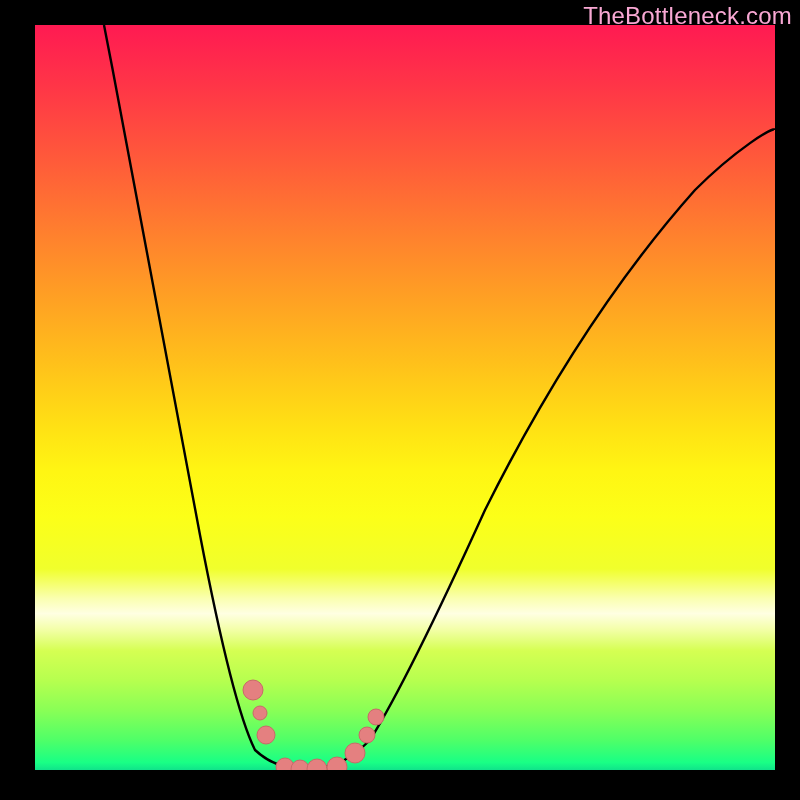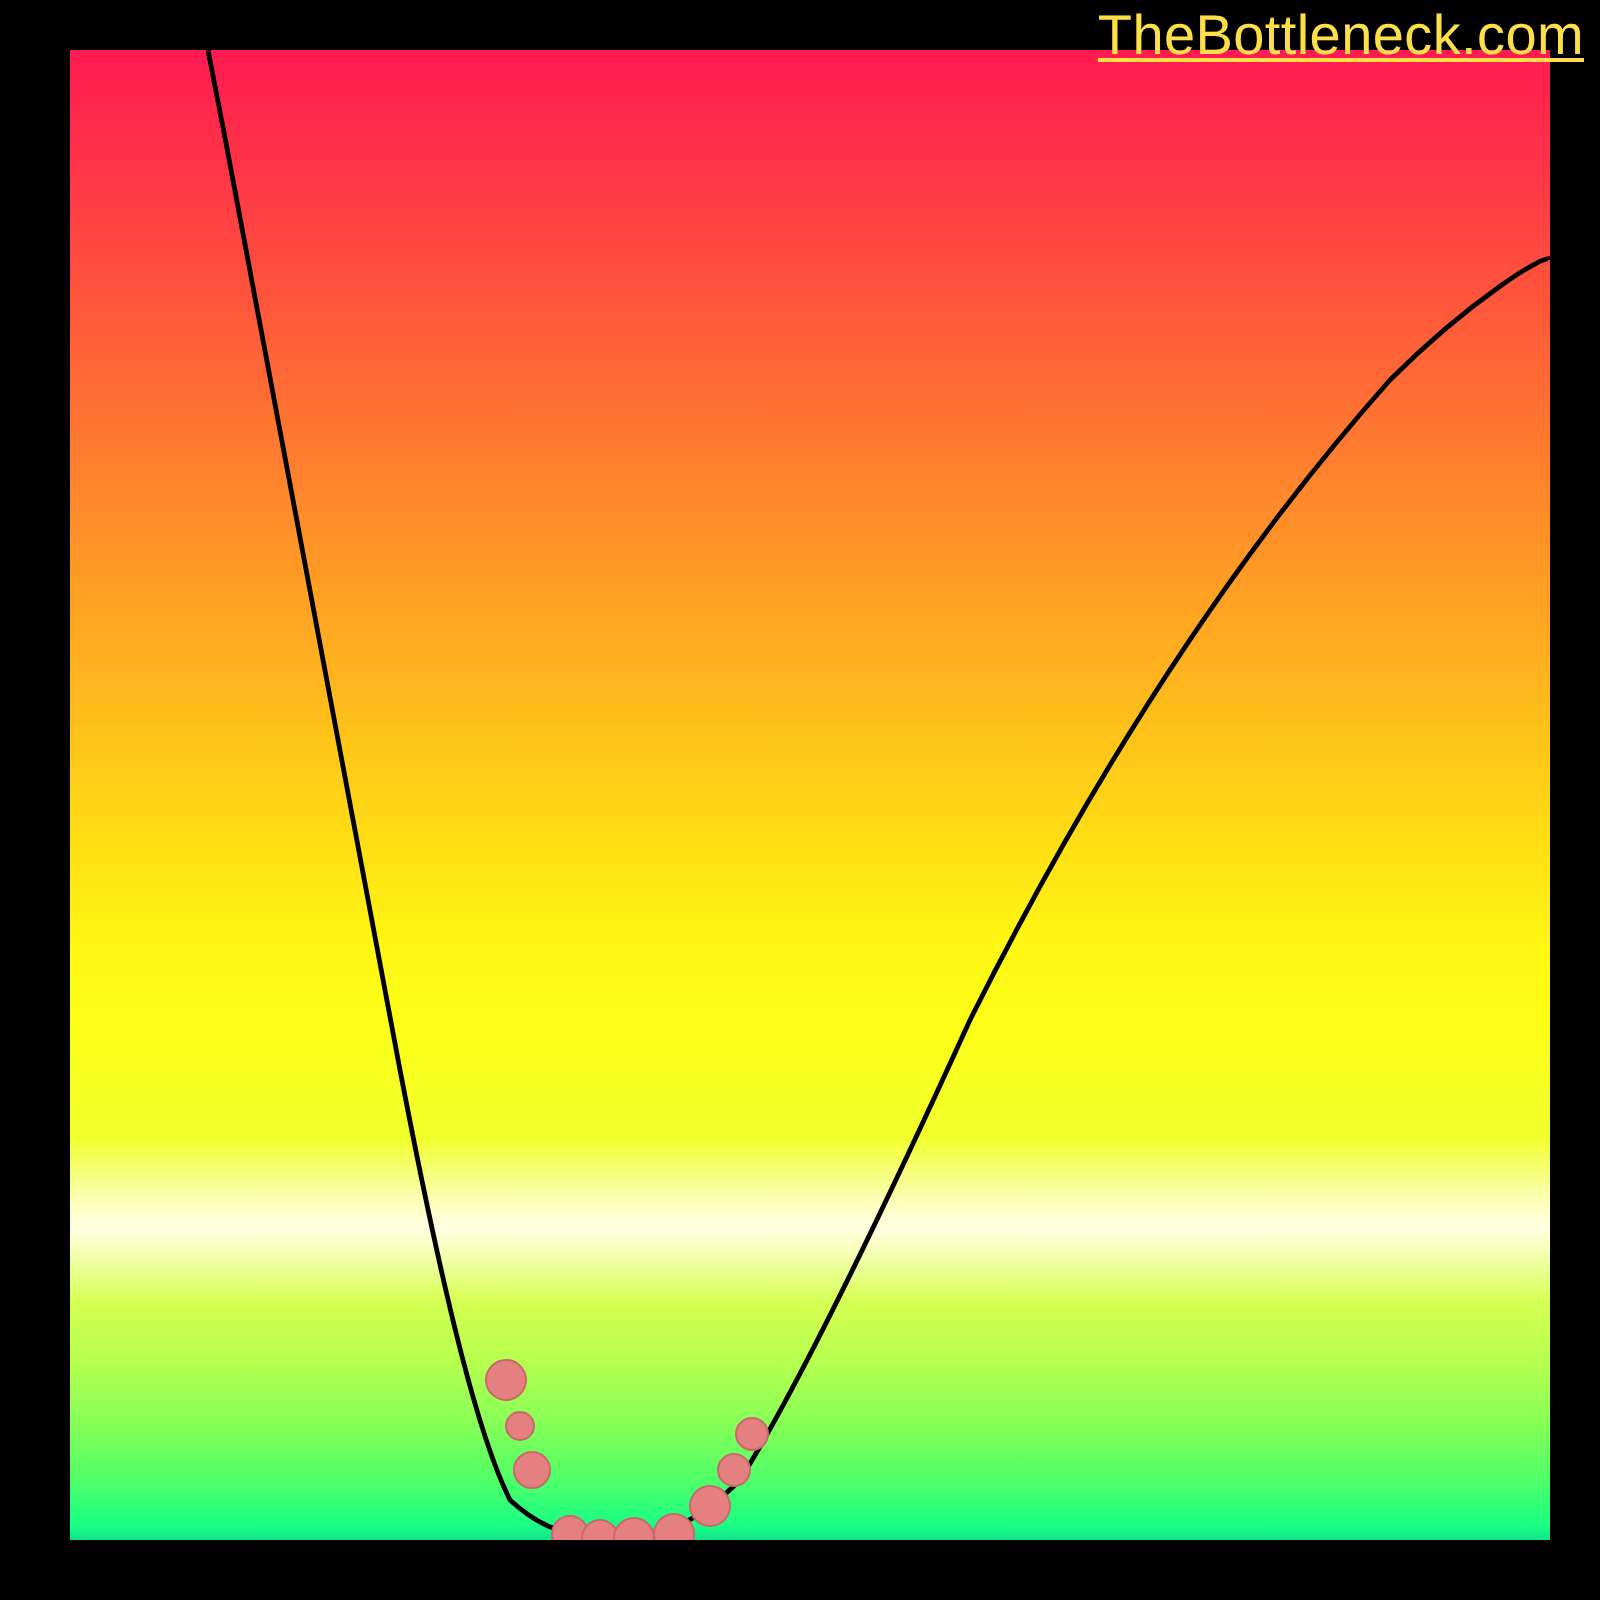--- a/index.html
+++ b/index.html
@@ -52,25 +52,24 @@
       #89ff56 92%,
       #4fff68 96%,
       #19ff85 99%,
       #10e38b 100%
     );
   }
   .attribution {
     position: absolute;
     top: 2px;
     right: 8px;
-    color: #fde047;
-    font-size: 28px;
+    color: #f9a8d4;
+    font-size: 24px;
     font-weight: 500;
     letter-spacing: 0.2px;
-    text-decoration: underline;
   }
   svg.curves {
     position: absolute;
     left: 0;
     top: 0;
     width: 100%;
     height: 100%;
   }
 </style>
 </head>

